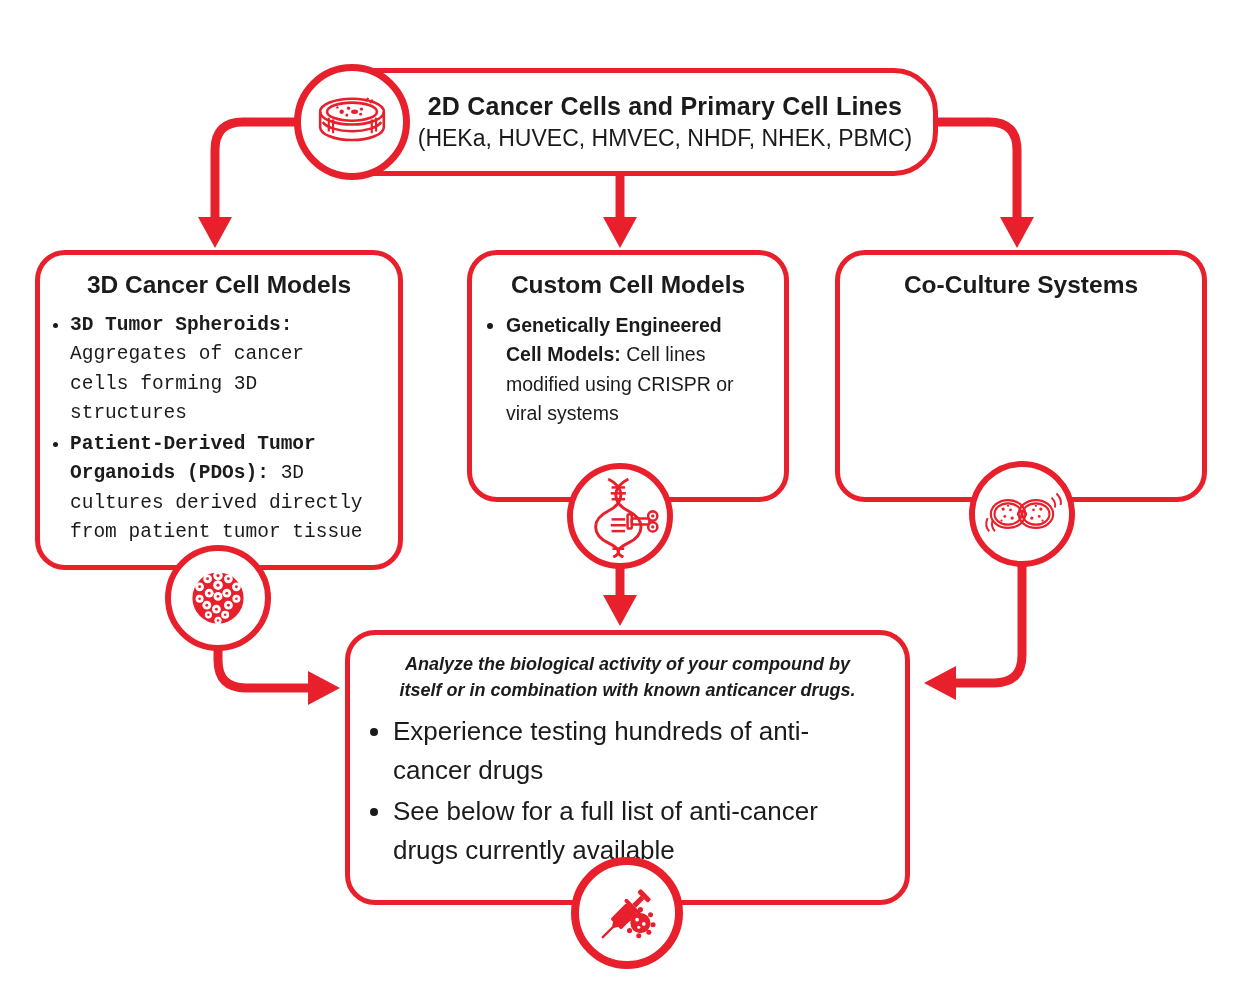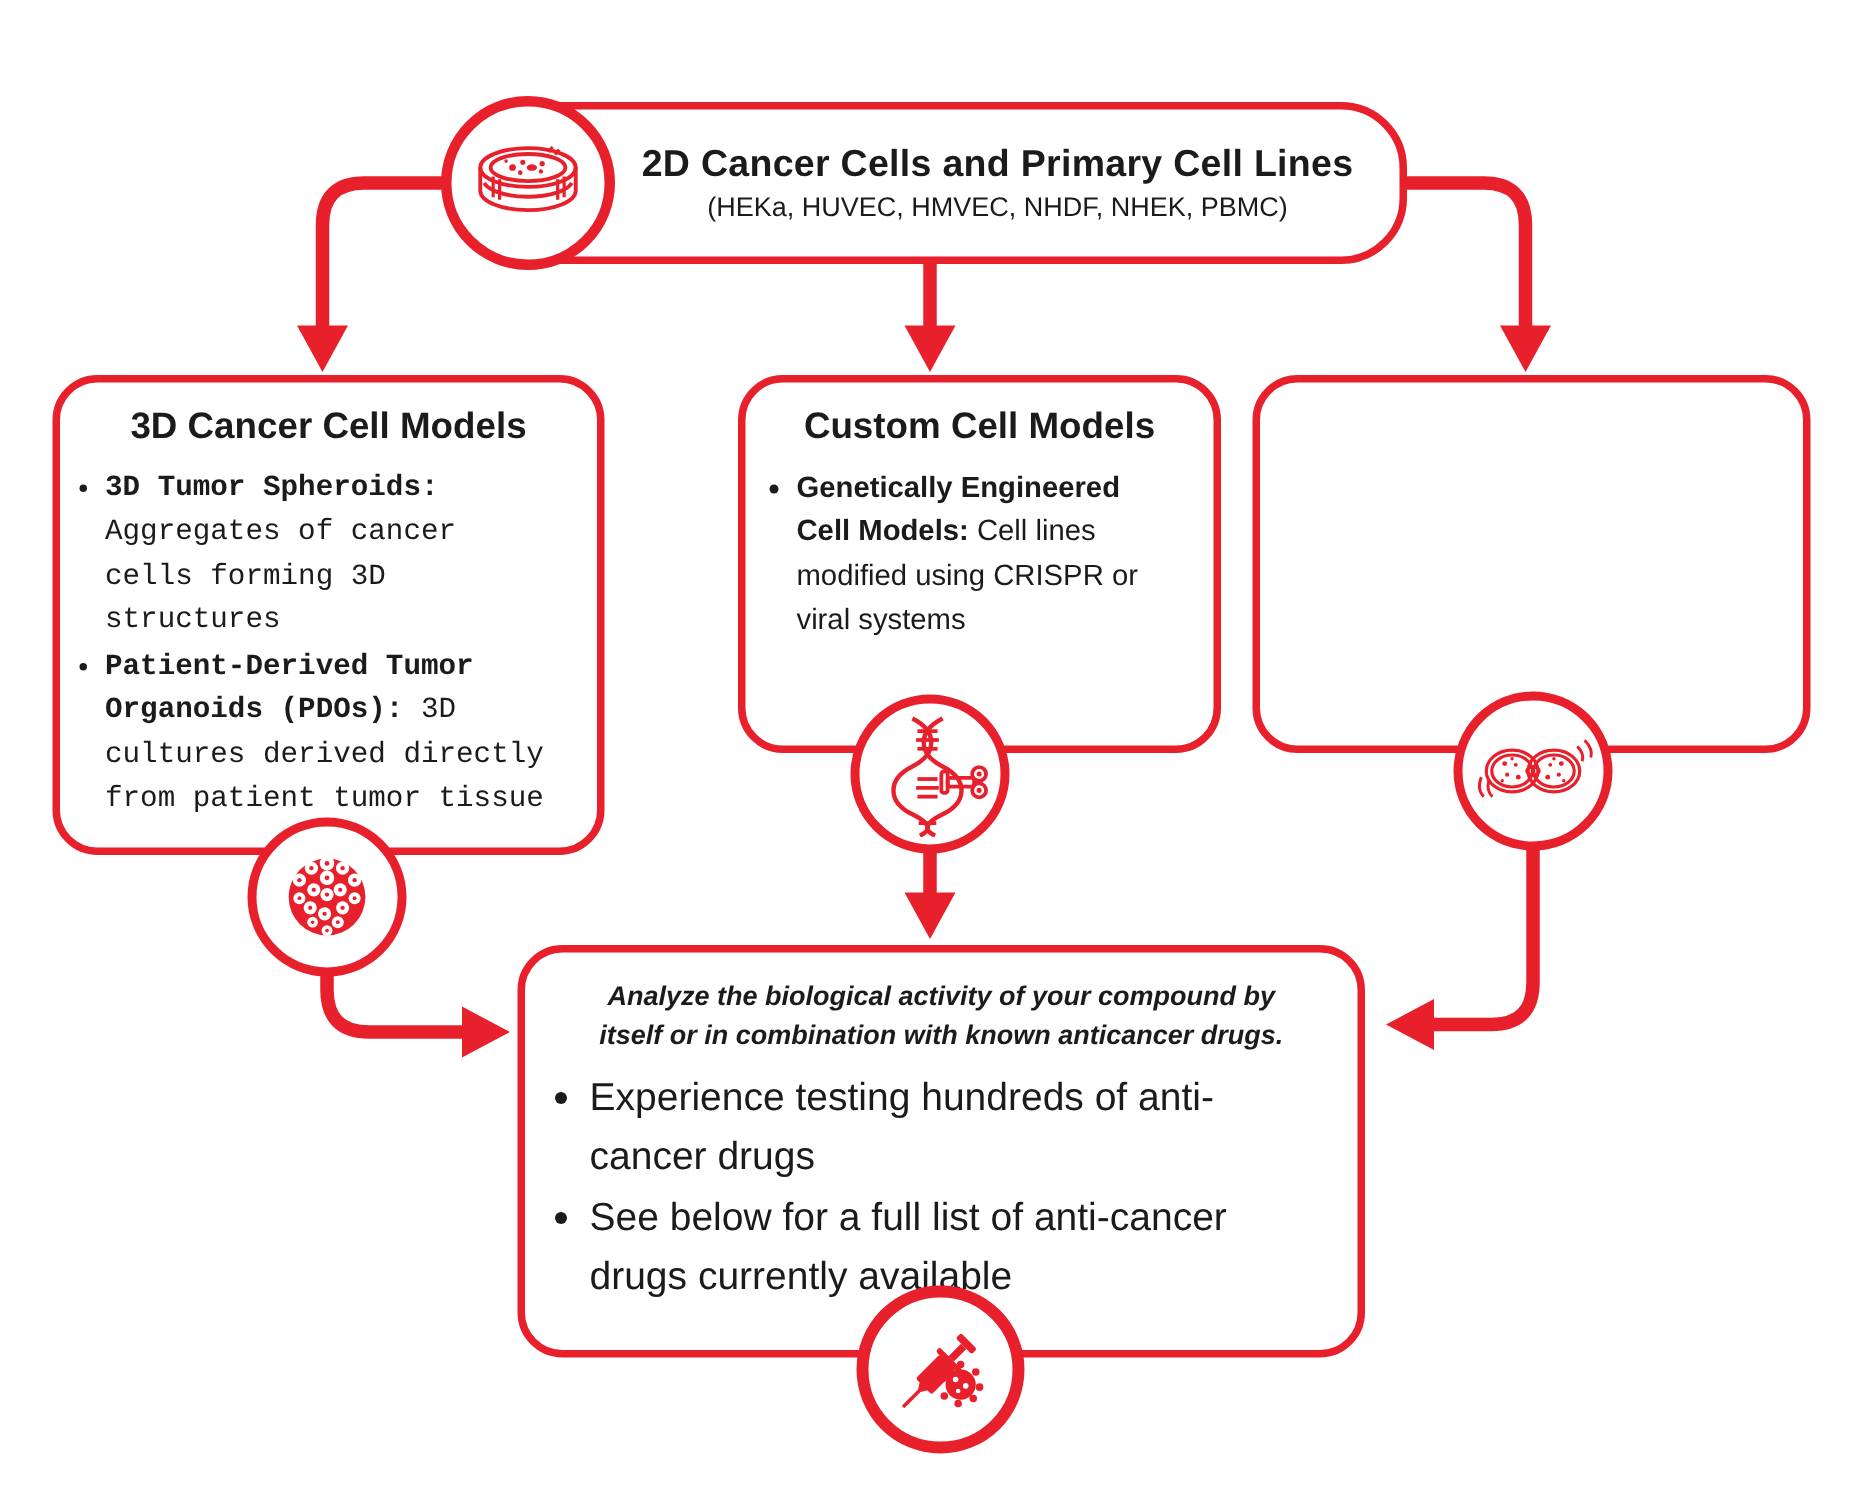--- a/index.html
+++ b/index.html
@@ -15,25 +15,25 @@
   .arrows{position:absolute;left:0;top:0;z-index:2;pointer-events:none;}
   .badge{
     position:absolute;background:#fff;border:6px solid var(--red);border-radius:50%;
     box-sizing:border-box;z-index:3;display:flex;align-items:center;justify-content:center;
   }
   
   .top-box{left:318px;top:68px;width:620px;height:108px;border-radius:44px;
     display:flex;flex-direction:column;align-items:center;justify-content:center;
     padding-left:88px;padding-right:14px;}
   .top-title{font-size:25px;font-weight:700;letter-spacing:.2px;}
-  .top-sub{font-size:18px;margin-top:4px;}
+  .top-sub{font-size:23px;margin-top:4px;}
   .badge-petri{left:294px;top:64px;width:116px;height:116px;border-width:7px;}
   
   .box-3d{left:35px;top:250px;width:368px;height:320px;}
-  .box-custom{left:492px;top:250px;width:322px;height:252px;}
+  .box-custom{left:467px;top:250px;width:322px;height:252px;}
   .box-cocult{left:835px;top:250px;width:372px;height:252px;}
   .box h2{margin:16px 10px 12px;text-align:center;font-size:24.5px;font-weight:700;}
   .box ul{margin:8px 0 0;font-size:19.5px;line-height:1.5;}
   .box li{margin:0 0 2px;}
   .box-3d ul{padding:0 26px 0 30px;font-family:Liberation Mono, monospace;}
   .box-custom ul{padding:0 36px 0 34px;}
   .box-cocult ul{padding:0 26px 0 34px;}
   .b{font-weight:700;}
   .badge-spheroid{left:165px;top:545px;width:106px;height:106px;}
   .badge-dna{left:567px;top:463px;width:106px;height:106px;}
@@ -65,20 +65,21 @@
   </div>
 
   <div class="box box-custom">
     <h2>Custom Cell Models</h2>
     <ul>
       <li><span class="b">Genetically Engineered Cell Models:</span><span> Cell lines modified using CRISPR or viral systems</span></li>
     </ul>
   </div>
 
   <div class="box box-cocult">
+    <h2>Co-Culture Systems</h2>
   </div>
 
   <div class="box box-analyze">
     <div class="analyze-title">Analyze the biological activity of your compound by itself or in combination with known anticancer drugs.</div>
     <ul>
       <li>Experience testing hundreds of anti-cancer drugs</li>
       <li>See below for a full list of anti-cancer drugs currently available</li>
     </ul>
   </div>
 

